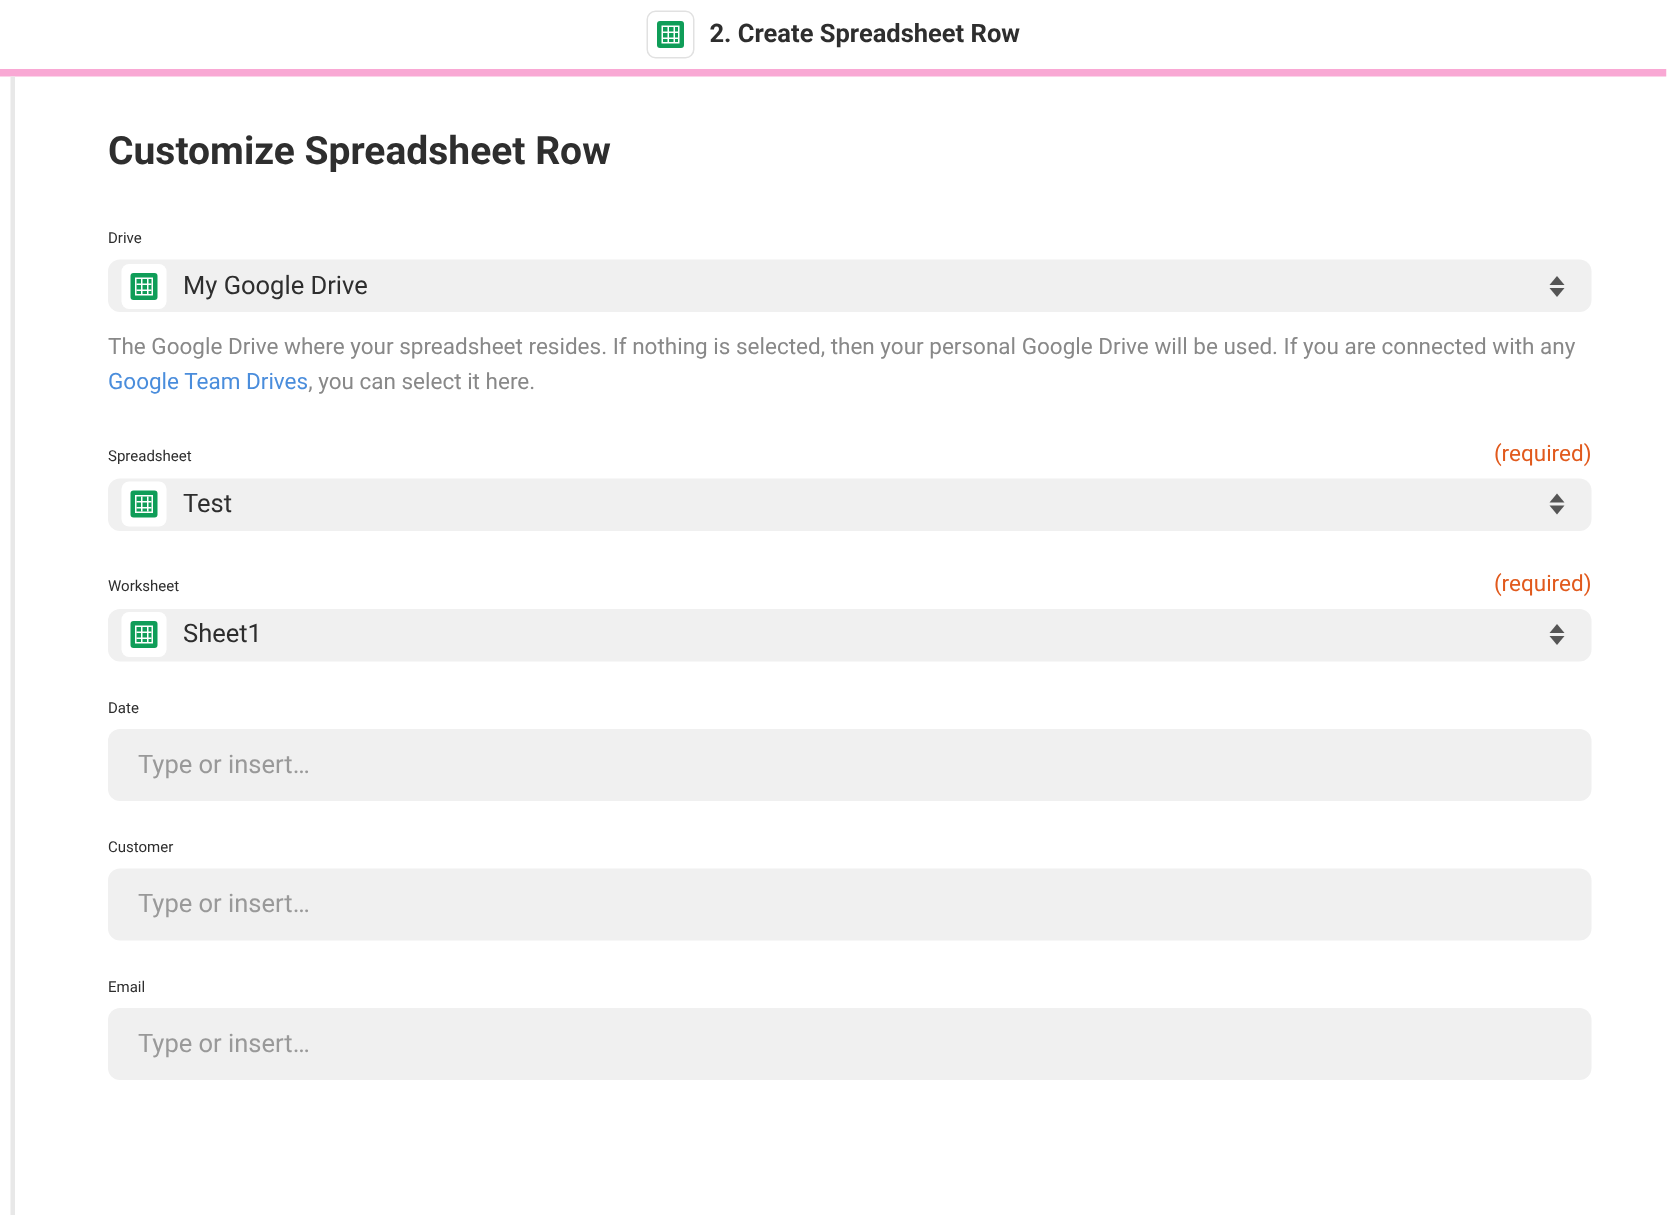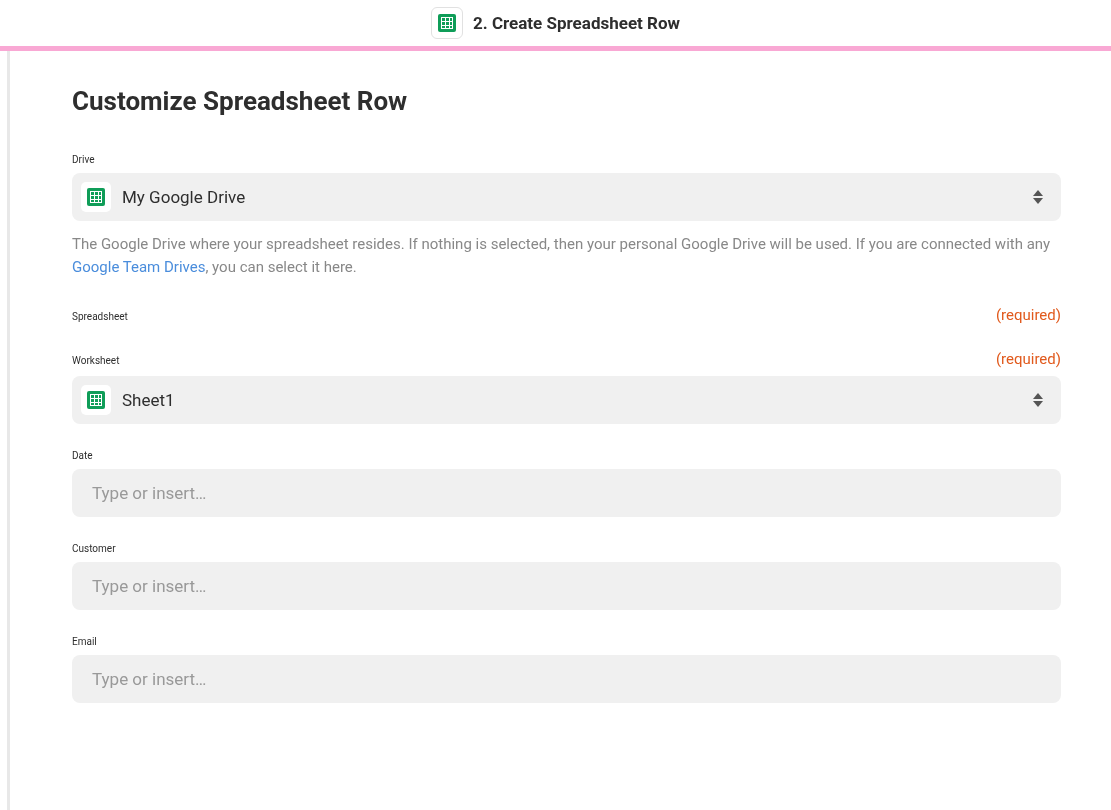--- a/index.html
+++ b/index.html
@@ -98,21 +98,21 @@
     
     .required-tag {
       font-size: 15px;
       color: #e15a1d;
       margin-left: 32px;
     }
     
     .select-control {
       background: #f0f0f0;
       border-radius: 8px;
-      height: 48px;
+      height: 35px;
       display: flex;
       align-items: center;
       padding: 0 18px 0 9px;
       cursor: pointer;
       position: relative;
     }
     
     .select-icon-wrapper {
       width: 30px;
       height: 30px;
@@ -228,20 +228,30 @@
     <p class="help-text">
       <span>The Google Drive where your spreadsheet resides. If nothing is selected, then your personal Google Drive will be used. If you are connected with any </span><a href="#">Google Team Drives</a><span>, you can select it here.</span>
     </p>
   </div>
 
   <div class="field-group">
     <div class="label-row">
       <span class="field-label">Spreadsheet</span>
       <span class="required-tag">(required)</span>
     </div>
+    <div class="select-control">
+      <div class="select-icon-wrapper">
+        <div class="sheets-icon"></div>
+      </div>
+      <span class="select-value">Test</span>
+      <div class="sort-arrows">
+        <div class="up"></div>
+        <div class="down"></div>
+      </div>
+    </div>
   </div>
 
   <div class="field-group">
     <div class="label-row">
       <span class="field-label">Worksheet</span>
       <span class="required-tag">(required)</span>
     </div>
     <div class="select-control">
       <div class="select-icon-wrapper">
         <div class="sheets-icon"></div>

